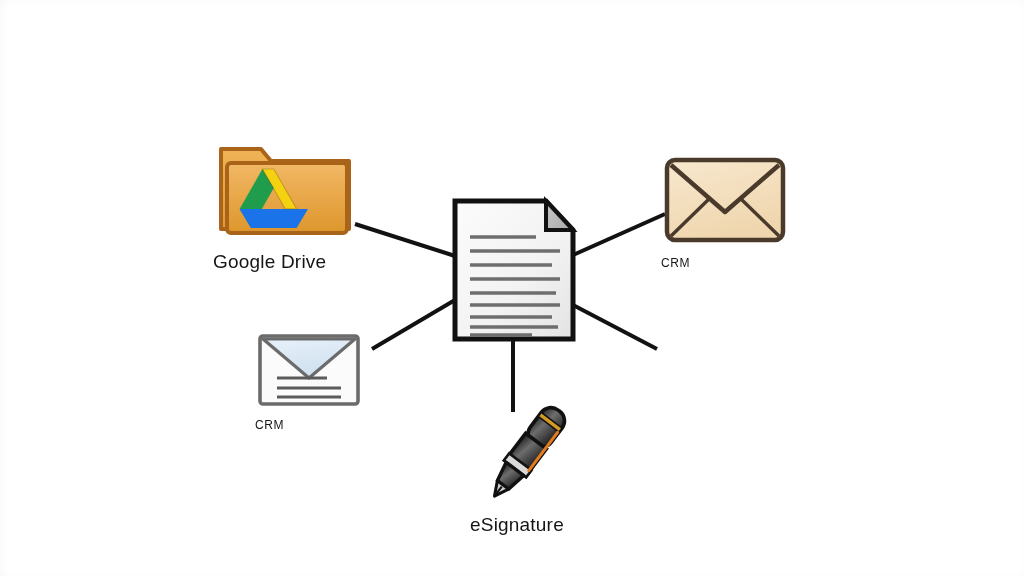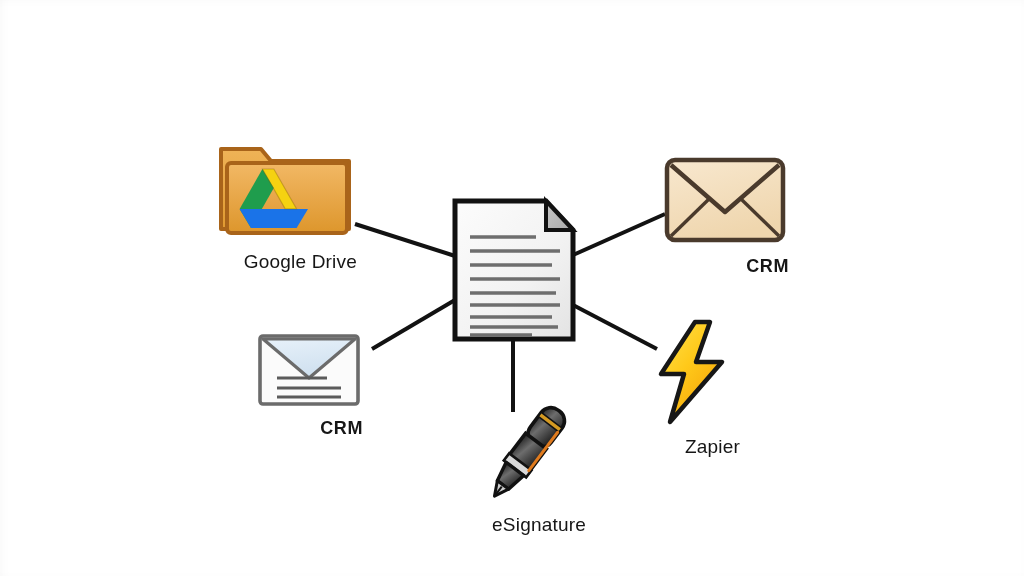--- a/index.html
+++ b/index.html
@@ -36,31 +36,31 @@
   #wires {
     position: absolute;
     left: 0; top: 0;
     width: 1024px;
     height: 576px;
   }
   .node {
     position: absolute;
     display: flex;
     flex-direction: column;
-    align-items: flex-end;
+    align-items: flex-start;
   }
   .node-label {
     margin-top: 9px;
     color: #161616;
     font-size: 19px;
     letter-spacing: 0.2px;
     white-space: nowrap;
     line-height: 1;
   }
-  .node-label.bold { font-weight: bold; font-size: 18px; letter-spacing: 0.6px; }
+  .node-label.bold { font-weight: normal; font-size: 12px; letter-spacing: 0.6px; }
 
   
   #doc-node { left: 448px; top: 193px; }
   
   #gdrive-node { left: 213px; top: 133px; }
   
   #crm-mail-node { left: 661px; top: 152px; }
   
   #crm-list-node { left: 255px; top: 330px; }
   
@@ -178,35 +178,20 @@
         <g stroke="#5b5b5b" stroke-width="3" stroke-linecap="butt">
           <line x1="22" y1="48" x2="72" y2="48"></line>
           <line x1="22" y1="58" x2="86" y2="58"></line>
           <line x1="22" y1="67" x2="86" y2="67"></line>
         </g>
       </svg>
     </span>
     <span class="node-label bold">CRM</span>
   </div>
 
-  <div class="node" id="zapier-node">
-    <span>
-      <svg width="92" height="112" viewBox="0 0 92 112">
-        <defs>
-          <linearGradient id="boltGrad" x1="0.1" y1="0" x2="0.9" y2="1">
-            <stop offset="0%" stop-color="#ffe04a"></stop>
-            <stop offset="42%" stop-color="#ffc91a"></stop>
-            <stop offset="100%" stop-color="#f39c05"></stop>
-          </linearGradient>
-        </defs>
-        <path d="M47 6 L13 58 L36 58 L22 106 L74 46 L48 46 L62 6 Z" fill="url(#boltGrad)" stroke="#171717" stroke-width="4.5" stroke-linejoin="round"></path>
-      </svg>
-    </span>
-    <span class="node-label">Zapier</span>
-  </div>
 
   <div class="node" id="esign-node">
     <span>
       <svg width="116" height="112" viewBox="0 0 116 112">
         <defs>
           <linearGradient id="barrelGrad" x1="0" y1="0" x2="1" y2="0.3">
             <stop offset="0%" stop-color="#1f1f1f"></stop>
             <stop offset="45%" stop-color="#6d6d6d"></stop>
             <stop offset="100%" stop-color="#2b2b2b"></stop>
           </linearGradient>

